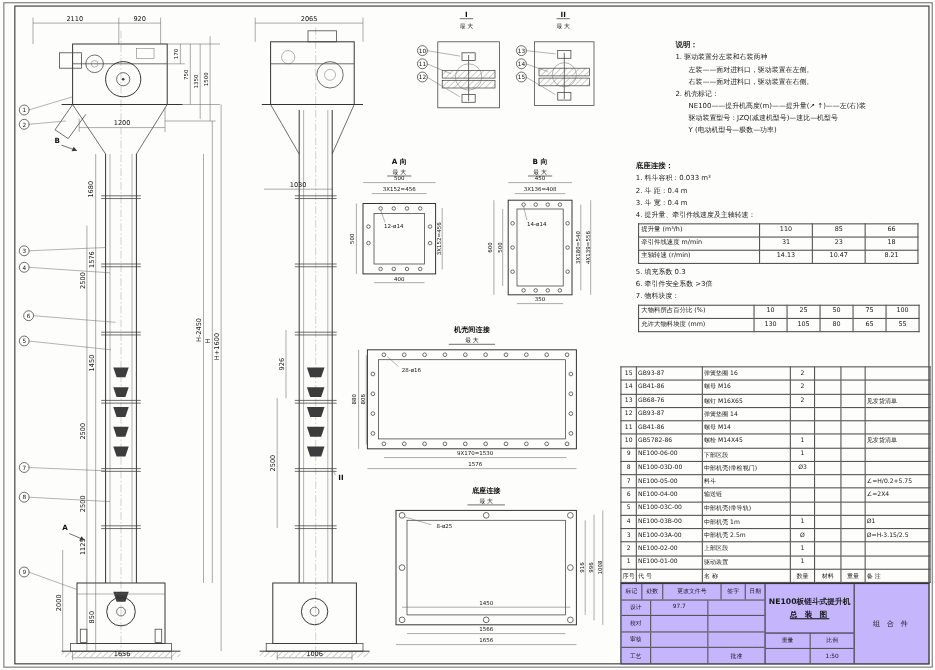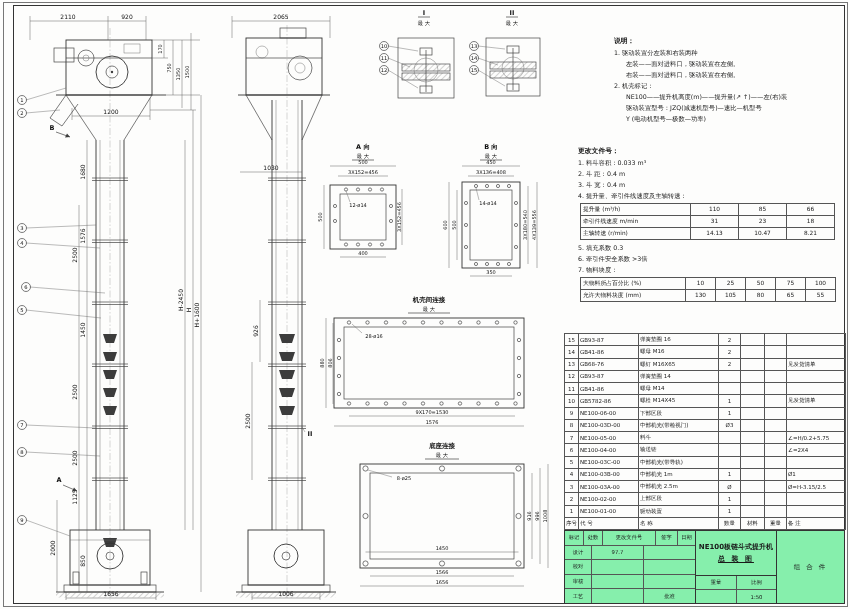--- a/index.html
+++ b/index.html
@@ -27,21 +27,21 @@
   table.spec{border-collapse:collapse;table-layout:fixed;margin:2px 0 2px 2px;}
   table.spec td{border:0.6px solid #555;font-size:5.8px;height:10px;padding:0 2px;
                 text-align:center;white-space:nowrap;overflow:hidden;}
   table.spec td:first-child{text-align:left;}
   .bom-wrap{position:absolute;left:564px;top:333px;width:281px;height:197px;}
   table.bom{border-collapse:collapse;table-layout:fixed;width:281px;height:197px;}
   table.bom td{border:0.6px solid #555;font-size:5.5px;height:11px;padding:0 1px;
                white-space:nowrap;overflow:hidden;text-align:center;}
   table.bom td:nth-child(2),table.bom td:nth-child(3),table.bom td:nth-child(7){text-align:left;}
   .tb{position:absolute;left:564px;top:530px;width:281px;height:74px;border:1.2px solid #333;
-      display:flex;box-sizing:border-box;background:#86efac;}
+      display:flex;box-sizing:border-box;background:#c4b5fd;}
   .tb-left{width:130px;border-right:1px solid #333;display:flex;flex-direction:column;}
   .tb-row{flex:1;display:flex;border-bottom:0.6px solid #555;}
   .tb-row.last{border-bottom:none;}
   .tb .c{border-right:0.6px solid #555;font-size:5.3px;display:flex;align-items:center;
          justify-content:center;overflow:hidden;white-space:nowrap;}
   .tb .c:last-child{border-right:none;}
   .w18{width:18px}.w21{width:21px}.w53{width:52px}.w26{width:26px}.w52{width:51px}.w53e{flex:1}
   .tb-mid{width:80px;border-right:1px solid #333;display:flex;flex-direction:column;}
   .tb-title{height:44px;border-bottom:0.8px solid #333;display:flex;flex-direction:column;
             align-items:center;justify-content:center;}
@@ -495,21 +495,21 @@
     <div class="nl">1. 驱动装置分左装和右装两种</div>
     <div class="nl ind">左装——面对进料口，驱动装置在左侧。</div>
     <div class="nl ind">右装——面对进料口，驱动装置在右侧。</div>
     <div class="nl">2. 机壳标记：</div>
     <div class="nl ind">NE100——提升机高度(m)——提升量(↗ ↑)——左(右)装</div>
     <div class="nl ind">驱动装置型号：JZQ(减速机型号)—速比—机型号</div>
     <div class="nl ind">Y (电动机型号—极数—功率)</div>
   </div>
 
   <div class="panel" style="left:578px;top:146px;width:265px;">
-    <div class="nh">更改文件号：</div>
+    <div class="nh">底座连接：</div>
     <div class="nl">1. 料斗容积：0.033 m³</div>
     <div class="nl">2. 斗 距：0.4 m</div>
     <div class="nl">3. 斗 宽：0.4 m</div>
     <div class="nl">4. 提升量、牵引件线速度及主轴转速：</div>
     <table class="spec">
       <colgroup>
           <col style="width:110px">
           <col style="width:48px">
           <col style="width:48px">
           <col style="width:48px">

